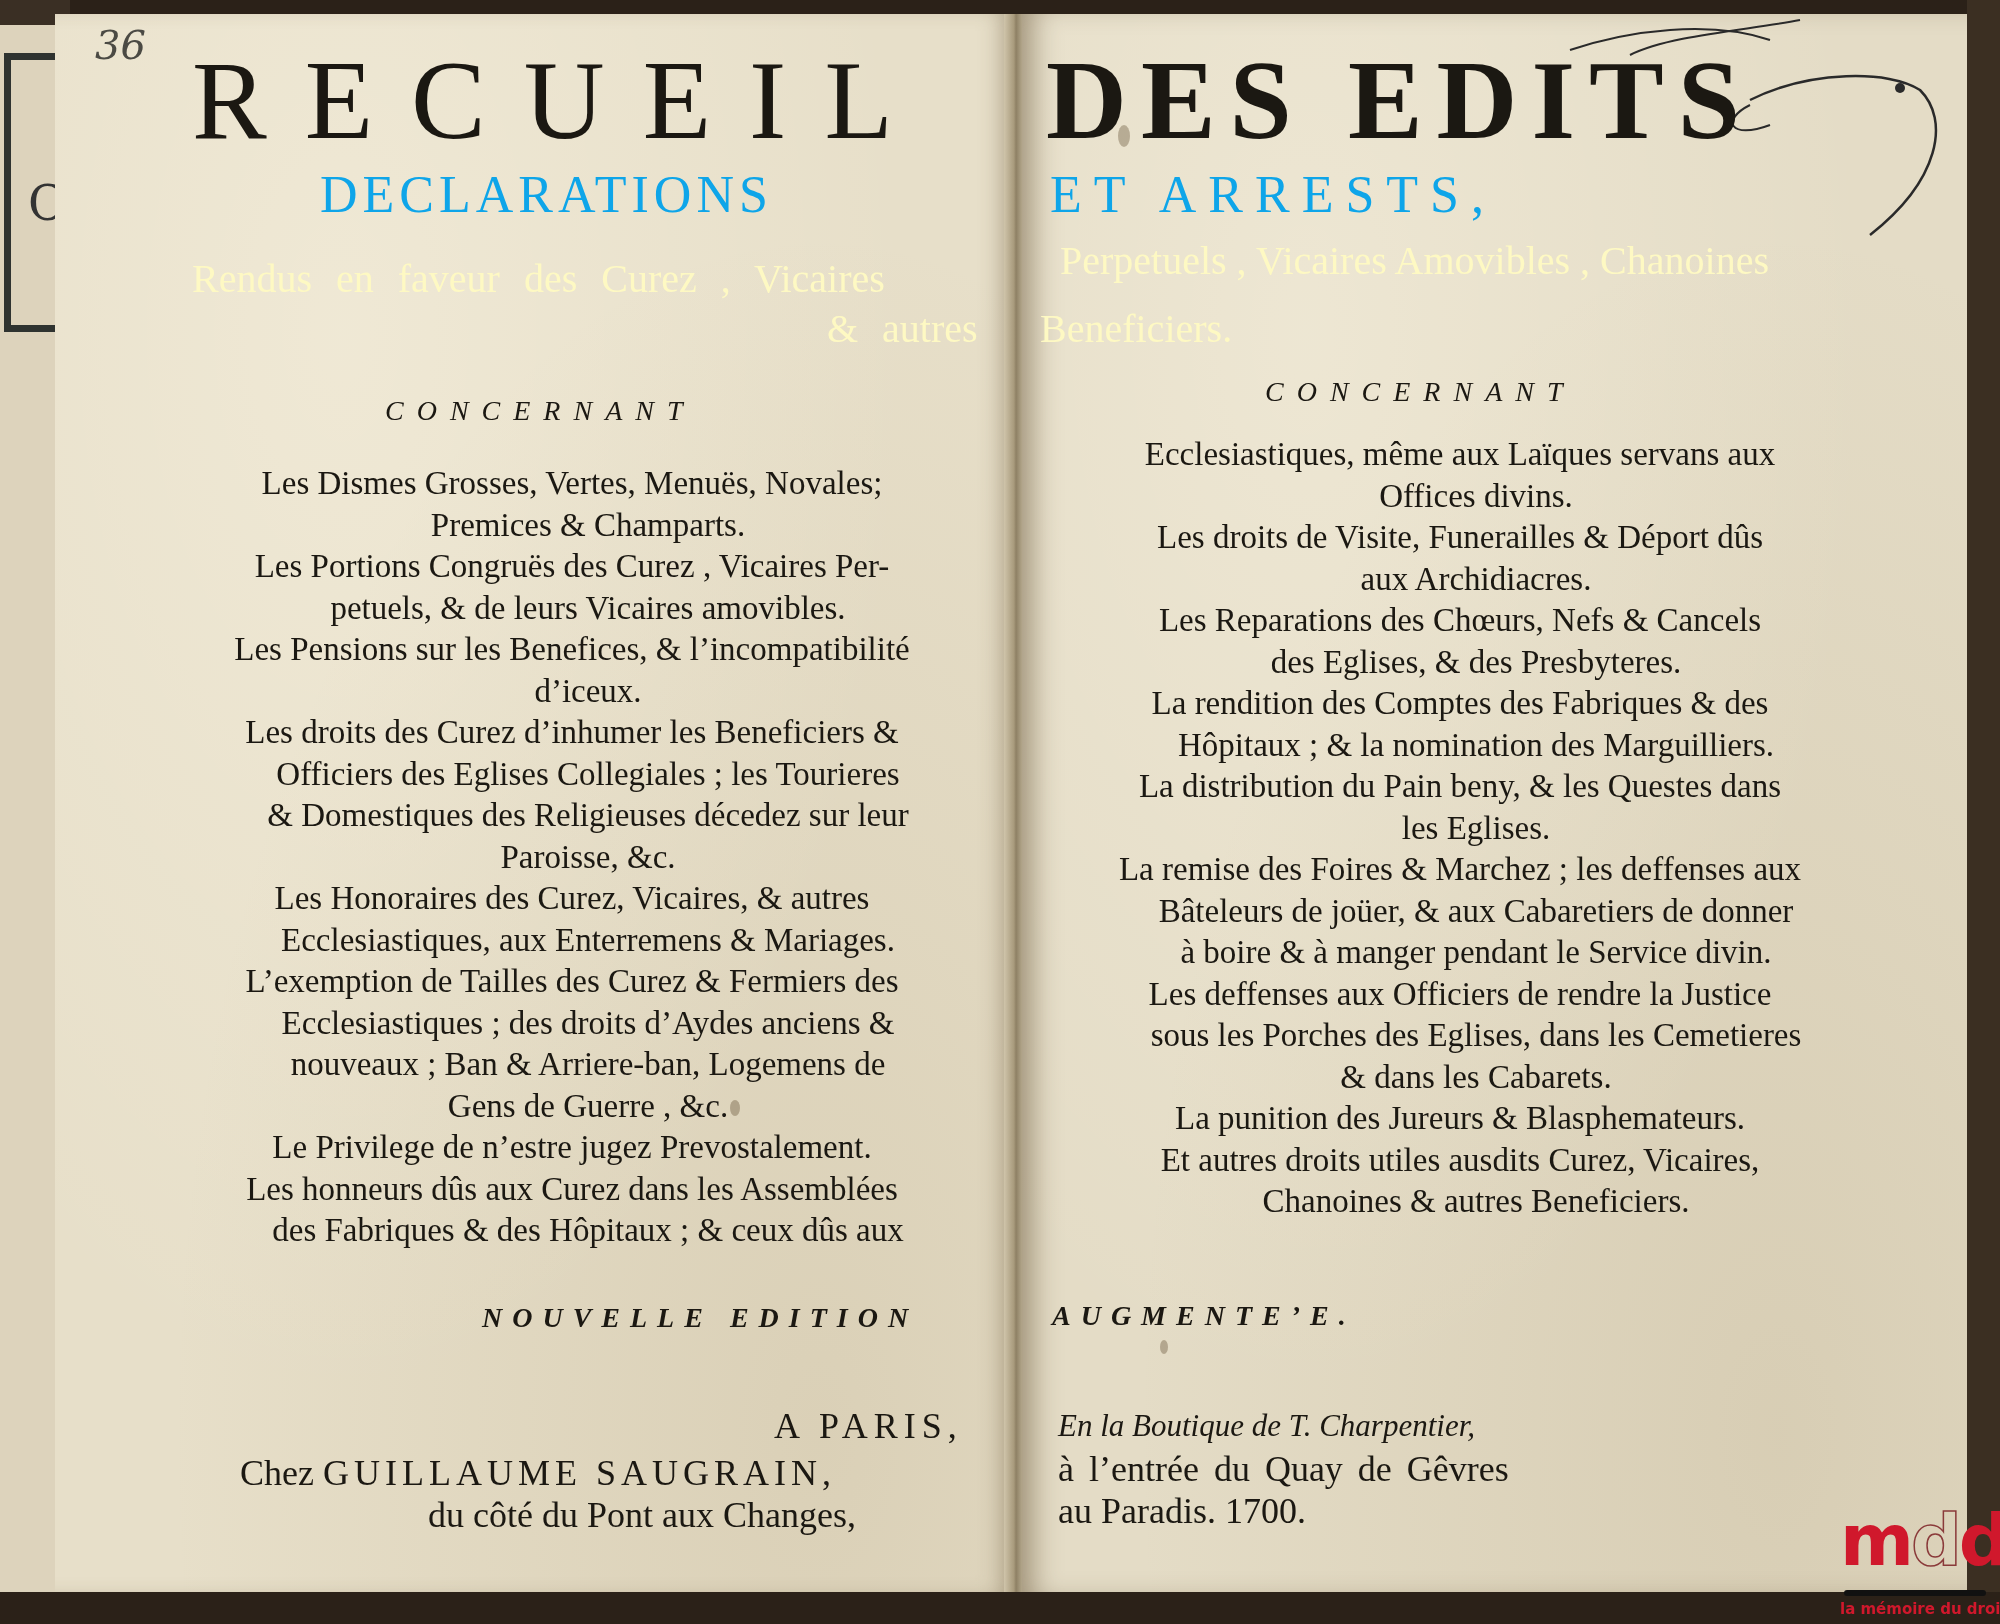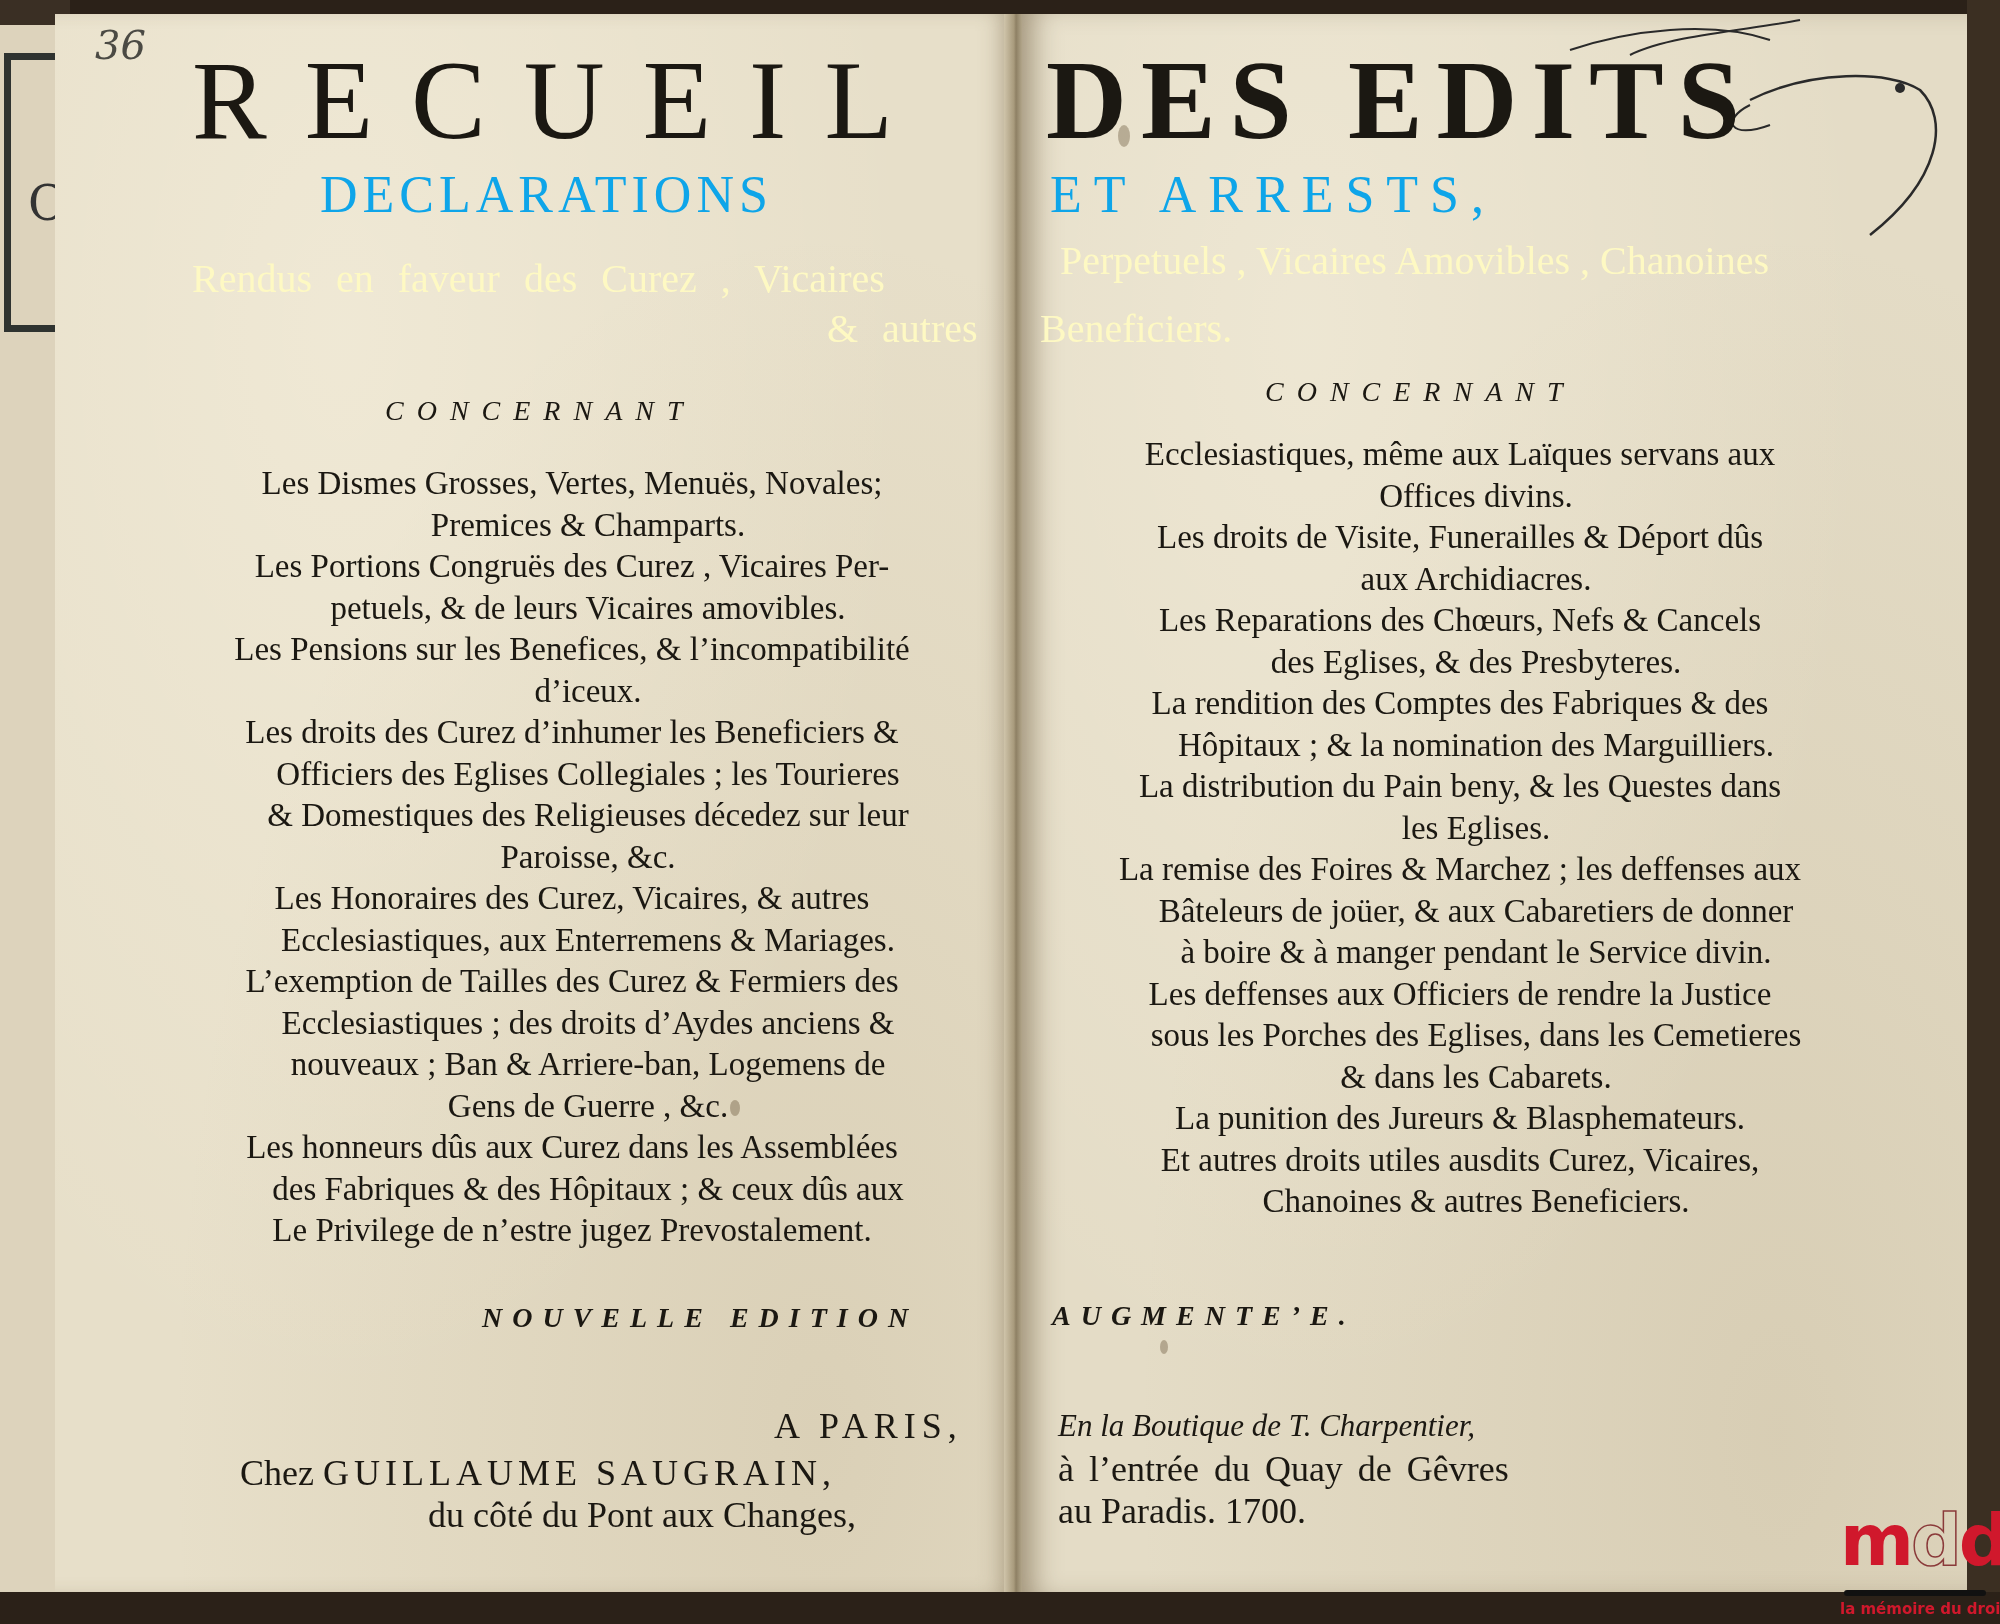--- a/index.html
+++ b/index.html
@@ -100,22 +100,22 @@
 <div class="abs concern concern-left">CONCERNANT</div>
 <div class="abs concern concern-right">CONCERNANT</div>
 
 <div class="body-text body-left">
   <p class="entry"><span>Les Dismes Grosses, Vertes, Menuës, Novales;</span><br><span>Premices &amp; Champarts.</span></p>
   <p class="entry"><span>Les Portions Congruës des Curez , Vicaires Per-</span><br><span>petuels, &amp; de leurs Vicaires amovibles.</span></p>
   <p class="entry"><span>Les Pensions sur les Benefices, &amp; l’incompatibilité</span><br><span>d’iceux.</span></p>
   <p class="entry"><span>Les droits des Curez d’inhumer les Beneficiers &amp;</span><br><span>Officiers des Eglises Collegiales ; les Tourieres</span><br><span>&amp; Domestiques des Religieuses décedez sur leur</span><br><span>Paroisse, &amp;c.</span></p>
   <p class="entry"><span>Les Honoraires des Curez, Vicaires, &amp; autres</span><br><span>Ecclesiastiques, aux Enterremens &amp; Mariages.</span></p>
   <p class="entry"><span>L’exemption de Tailles des Curez &amp; Fermiers des</span><br><span>Ecclesiastiques ; des droits d’Aydes anciens &amp;</span><br><span>nouveaux ; Ban &amp; Arriere-ban, Logemens de</span><br><span>Gens de Guerre , &amp;c.</span></p>
+  <p class="entry"><span>Le Privilege de n’estre jugez Prevostalement.</span></p>
   <p class="entry"><span>Les honneurs dûs aux Curez dans les Assemblées</span><br><span>des Fabriques &amp; des Hôpitaux ; &amp; ceux dûs aux</span></p>
-  <p class="entry"><span>Le Privilege de n’estre jugez Prevostalement.</span></p>
 </div>
 
 <div class="body-text body-right">
   <p class="entry"><span style="padding-left:0">Ecclesiastiques, même aux Laïques servans aux</span><br><span>Offices divins.</span></p>
   <p class="entry"><span>Les droits de Visite, Funerailles &amp; Déport dûs</span><br><span>aux Archidiacres.</span></p>
   <p class="entry"><span>Les Reparations des Chœurs, Nefs &amp; Cancels</span><br><span>des Eglises, &amp; des Presbyteres.</span></p>
   <p class="entry"><span>La rendition des Comptes des Fabriques &amp; des</span><br><span>Hôpitaux ; &amp; la nomination des Marguilliers.</span></p>
   <p class="entry"><span>La distribution du Pain beny, &amp; les Questes dans</span><br><span>les Eglises.</span></p>
   <p class="entry"><span>La remise des Foires &amp; Marchez ; les deffenses aux</span><br><span>Bâteleurs de joüer, &amp; aux Cabaretiers de donner</span><br><span>à boire &amp; à manger pendant le Service divin.</span></p>
   <p class="entry"><span>Les deffenses aux Officiers de rendre la Justice</span><br><span>sous les Porches des Eglises, dans les Cemetieres</span><br><span>&amp; dans les Cabarets.</span></p>

